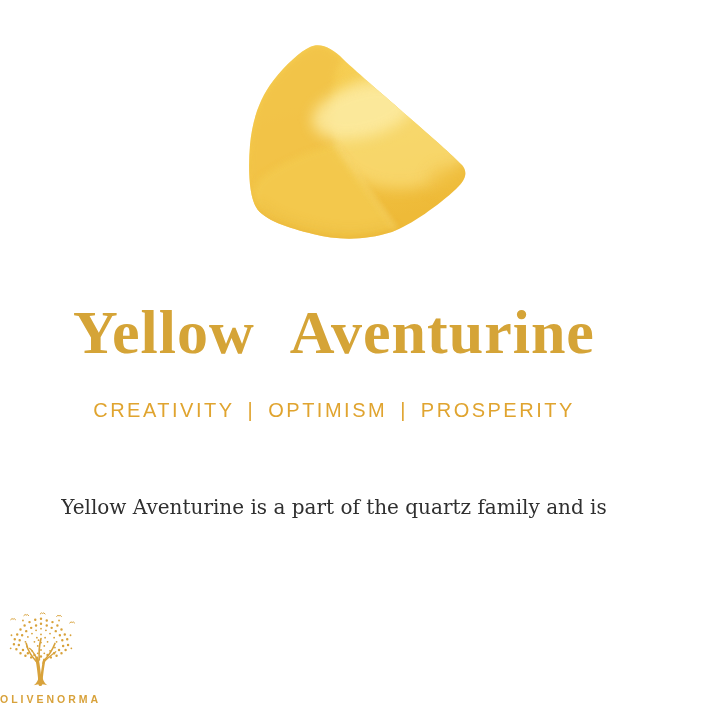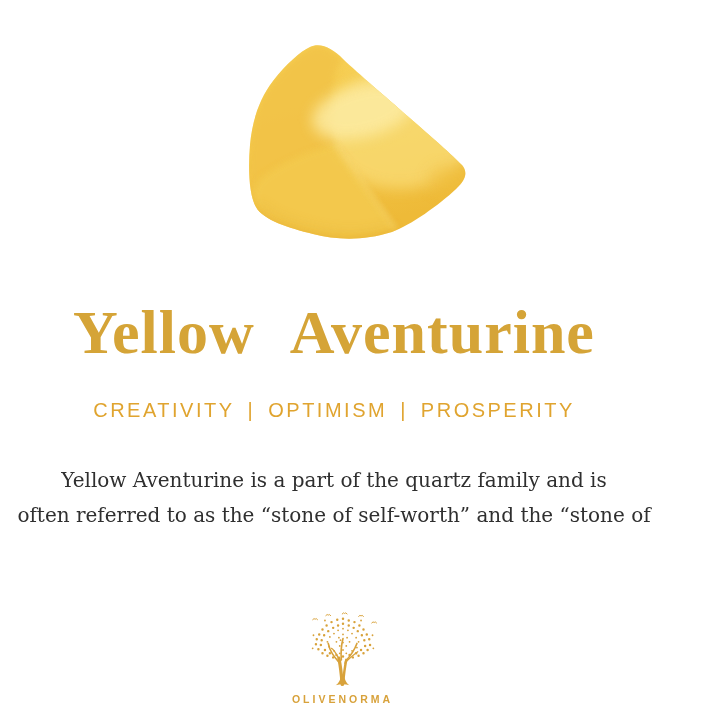--- a/index.html
+++ b/index.html
@@ -17,22 +17,22 @@
   .keywords{
     position:absolute;left:0;right:0;top:394px;text-align:center;
     font-size:20px;line-height:32px;letter-spacing:2.5px;color:#E0A42F;
   }
   .keywords .sep{margin:0 13px;font-weight:400;}
   .description{
     position:absolute;left:0;right:0;top:463px;text-align:center;
     font-family:"DejaVu Serif",serif;font-size:20px;line-height:35px;
     color:#2F2F2F;
   }
-  .description .line{white-space:nowrap;}
-  .logo{position:absolute;left:0;right:0;top:612px;text-align:center;padding-left:17px;}
+  .description .line{white-space:nowrap;margin-top:27px;}
+  .logo{position:absolute;left:0;right:0;top:612px;}
   .logo svg{width:82px;height:76px;display:inline-block;}
   .brand{
     font-size:10.5px;font-weight:700;letter-spacing:3px;color:#D8A23B;
     margin-top:1px;
   }
 </style>
 </head>
 <body>
 
 <div class="page">
@@ -69,21 +69,20 @@
   </div>
 
   <h1 class="title">Yellow Aventurine</h1>
 
   <div class="keywords">
     <span>CREATIVITY</span><span class="sep">|</span><span>OPTIMISM</span><span class="sep">|</span><span>PROSPERITY</span>
   </div>
 
   <div class="description">
     <div class="line">Yellow Aventurine is a part of the quartz family and is</div>
-    <div class="line">often referred to as the “stone of self-worth” and the “stone of</div>
   </div>
 
   <div class="logo">
     <svg viewBox="0 0 100 92">
       <g stroke="#D8A23B" fill="none" stroke-linecap="round">
 
         <path d="M49,88 C48,74 47,66 45,56" stroke-width="4"></path>
         <path d="M50,88 C51,76 52,68 54,58" stroke-width="3"></path>
         <path d="M46,62 C39,54 34,48 32,38" stroke-width="2"></path>
         <path d="M53,60 C60,52 64,46 67,38" stroke-width="2"></path>

